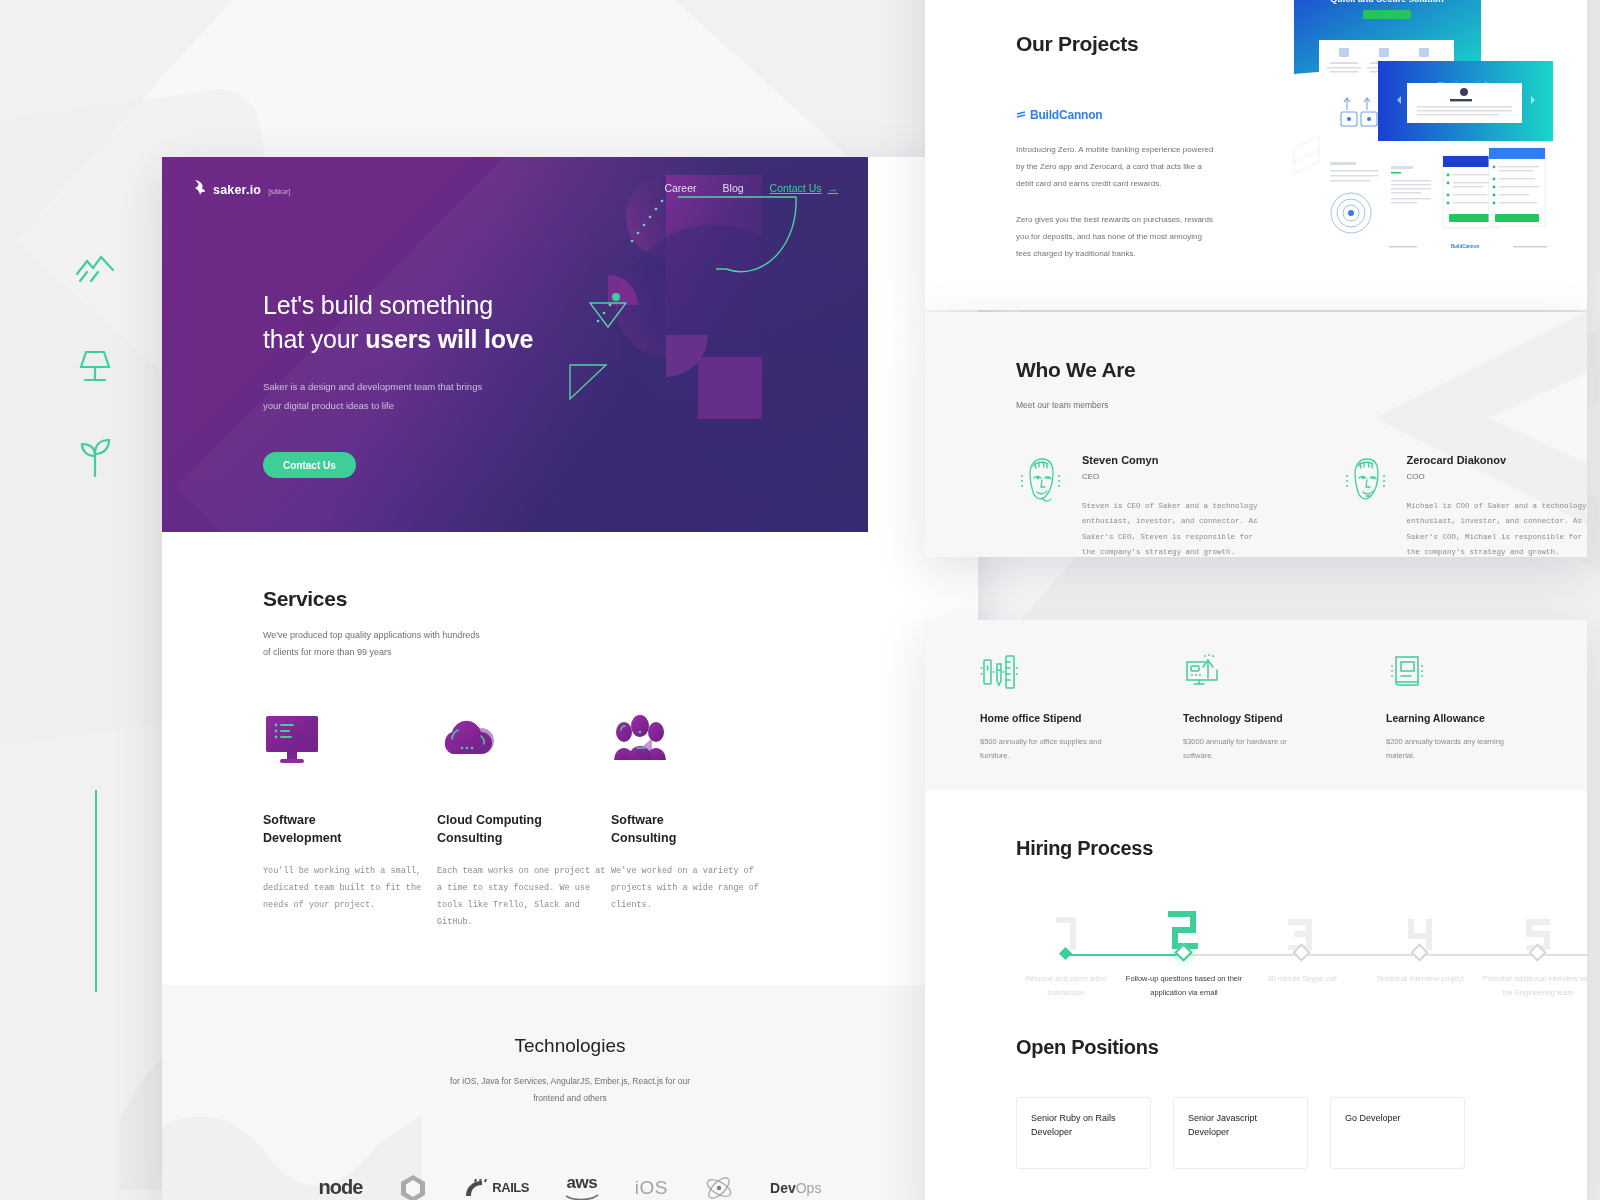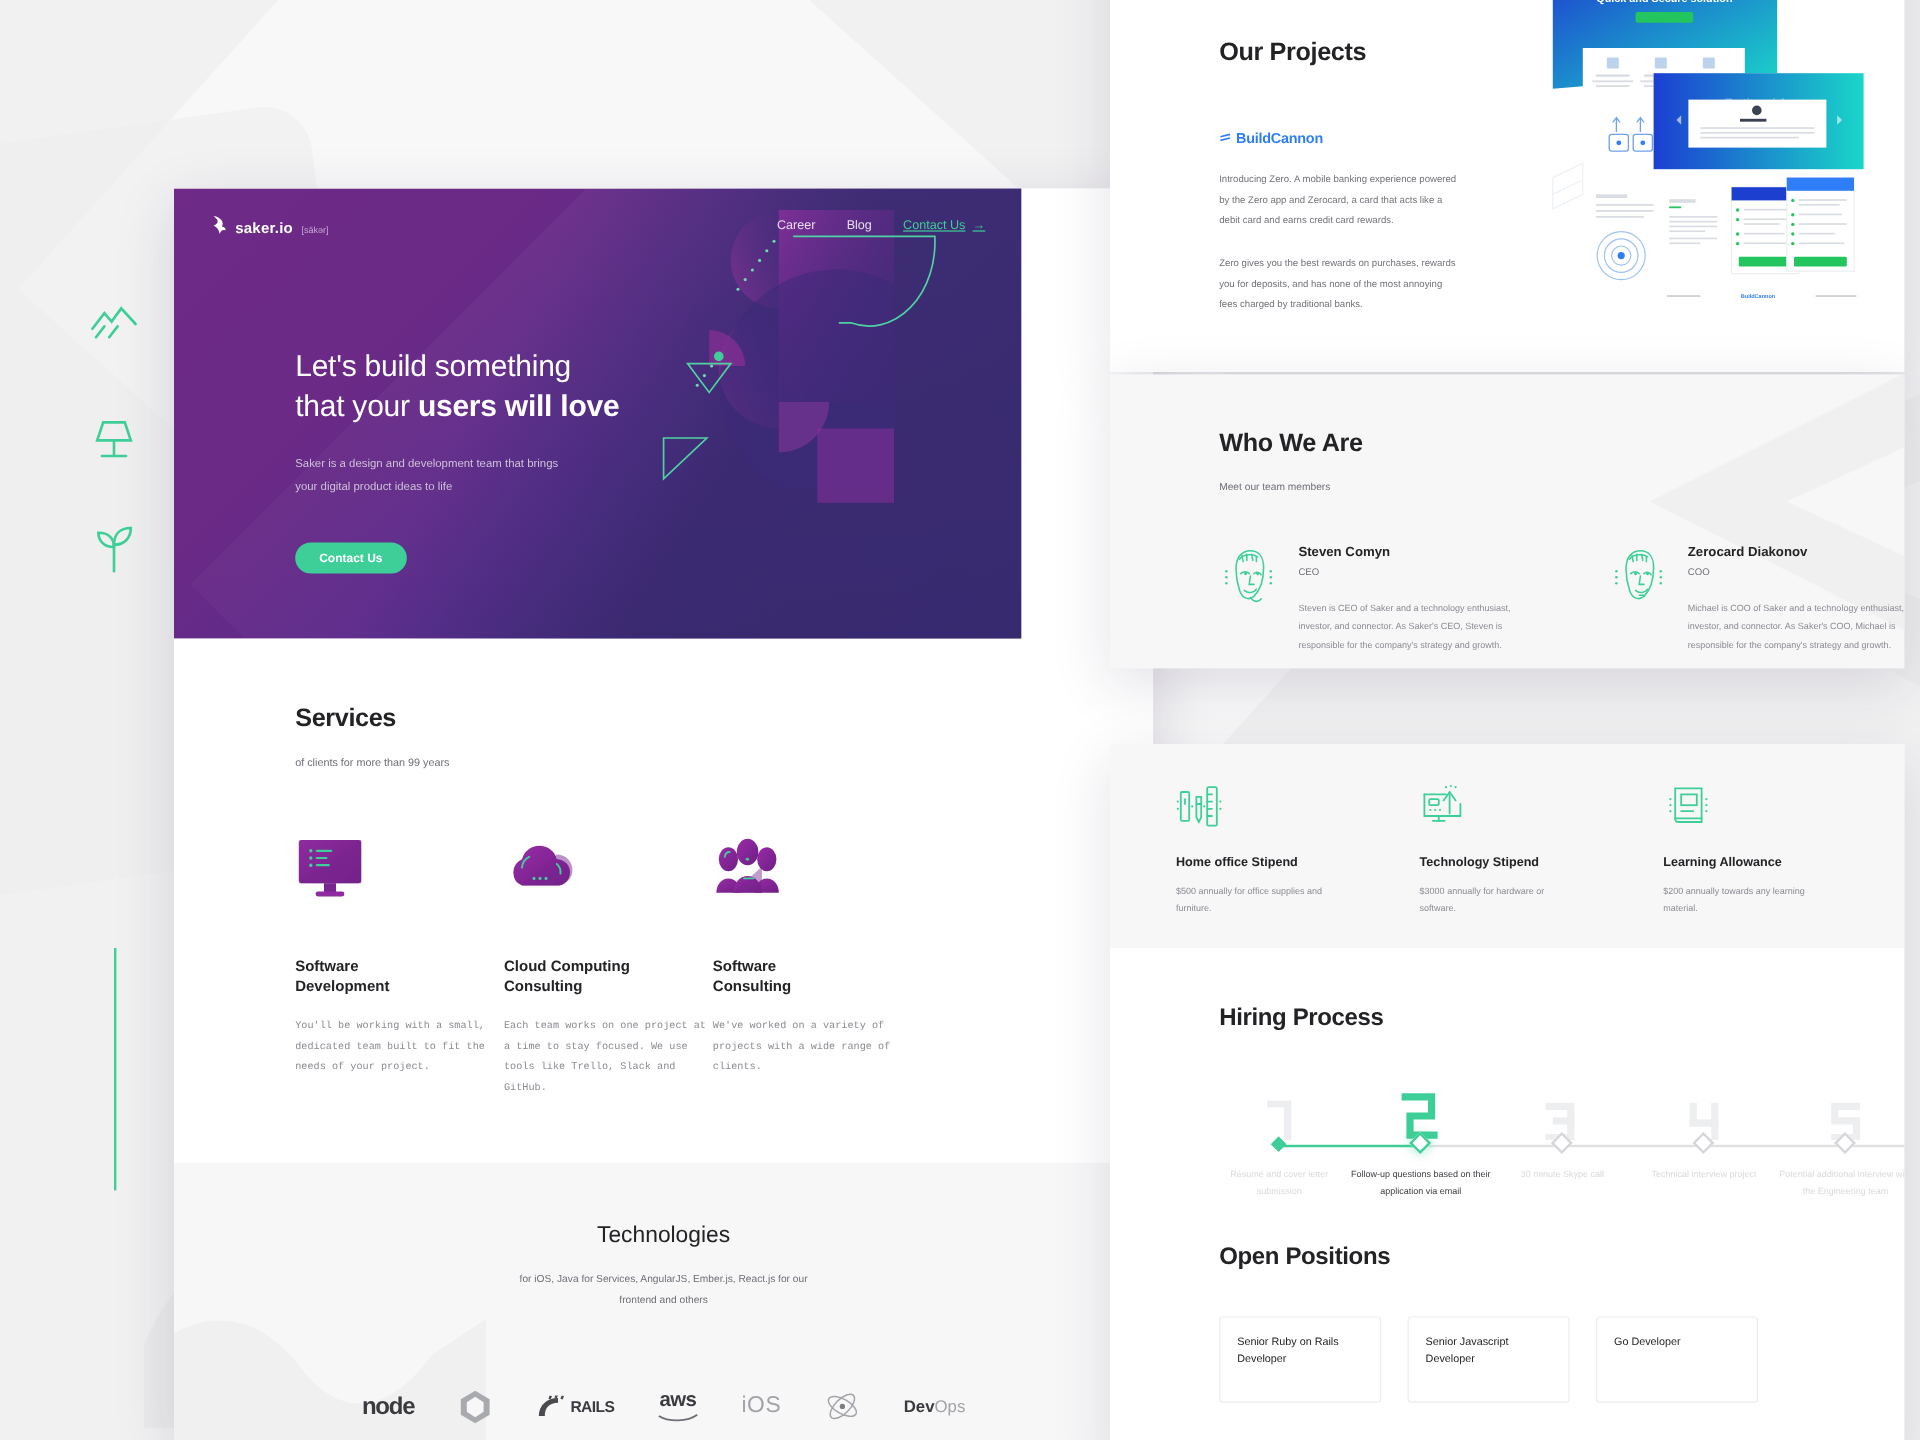--- a/index.html
+++ b/index.html
@@ -34,21 +34,21 @@
 
   
   .rail-icon { position: absolute; width: 42px; height: 42px; }
   .rail-line {
     position: absolute; left: 95px; top: 790px;
     width: 2px; height: 202px; background: #3ecf98;
   }
 
   
   .card-main {
-    position: absolute; left: 145px; top: 157px;
+    position: absolute; left: 162px; top: 157px;
     width: 816px; height: 1043px;
     background: #ffffff;
     box-shadow: 0 14px 46px rgba(40,25,60,.15);
     overflow: hidden;
   }
   .hero {
     position: relative; width: 706px; height: 375px;
     background:
       linear-gradient(118deg, rgba(110,40,140,0) 38%, rgba(48,35,105,.85) 65%),
       linear-gradient(135deg, #6e2a86 0%, #6a2a86 28%, #582a8c 55%, #3b2d79 100%);
@@ -119,21 +119,21 @@
   .mockups { position: absolute; right: 30px; top: 30px; width: 290px; height: 290px; }
 
   .team-pad { padding: 46px 0 0 91px; position: relative; z-index: 2; }
   .team-title { font-size: 21px; font-weight: bold; color: #232326; letter-spacing: -.3px; }
   .team-sub { font-size: 8.5px; color: #6e6e76; margin-top: 18px; }
   .team-grid { display: flex; gap: 78px; margin-top: 44px; }
   .member { display: flex; gap: 18px; width: 256px; }
   .face { width: 48px; height: 52px; flex: 0 0 48px; }
   .m-name { font-size: 11px; font-weight: bold; color: #232326; }
   .m-role { font-size: 8px; color: #6e6e76; margin-top: 6px; }
-  .m-bio  { font-size: 7.5px; line-height: 2.05; color: #8b8b93; margin-top: 18px; }
+  .m-bio  { font-size: 7.5px; line-height: 2.05; color: #8b8b93; margin-top: 18px; font-family: Liberation Mono, monospace; }
 
   .benefits { background: #f7f7f8; height: 170px; padding: 32px 0 0 55px; display: flex; gap: 75px; }
   .ben { width: 128px; }
   .ben-icon { height: 40px; margin-bottom: 16px; }
   .ben-h { font-size: 10.5px; font-weight: bold; color: #232326; }
   .ben-p { font-size: 7.5px; line-height: 1.9; color: #8b8b93; margin-top: 11px; }
 
   .hiring { padding: 47px 0 0 91px; }
   .hire-title { font-size: 20px; font-weight: bold; color: #232326; letter-spacing: -.3px; }
   .timeline { position: relative; margin-top: 42px; height: 110px; }
@@ -263,20 +263,21 @@
           <div>Saker is a design and development team that brings</div>
           <div>your digital product ideas to life</div>
         </div>
         <button class="hero-btn">Contact Us</button>
       </div>
     </div>
 
     <div class="services">
       <div class="sec-title">Services</div>
       <div class="sec-sub">
+        <div>We've produced top quality applications with hundreds</div>
         <div>of clients for more than 99 years</div>
       </div>
 
       <div class="svc-grid">
 
         <div class="svc">
           <svg class="svc-icon" viewBox="0 0 58 58">
             <defs>
                 <linearGradient id="pg1" x1="0" y1="0" x2="1" y2="1">
               <stop offset="0" stop-color="#8f2ba0"></stop>

